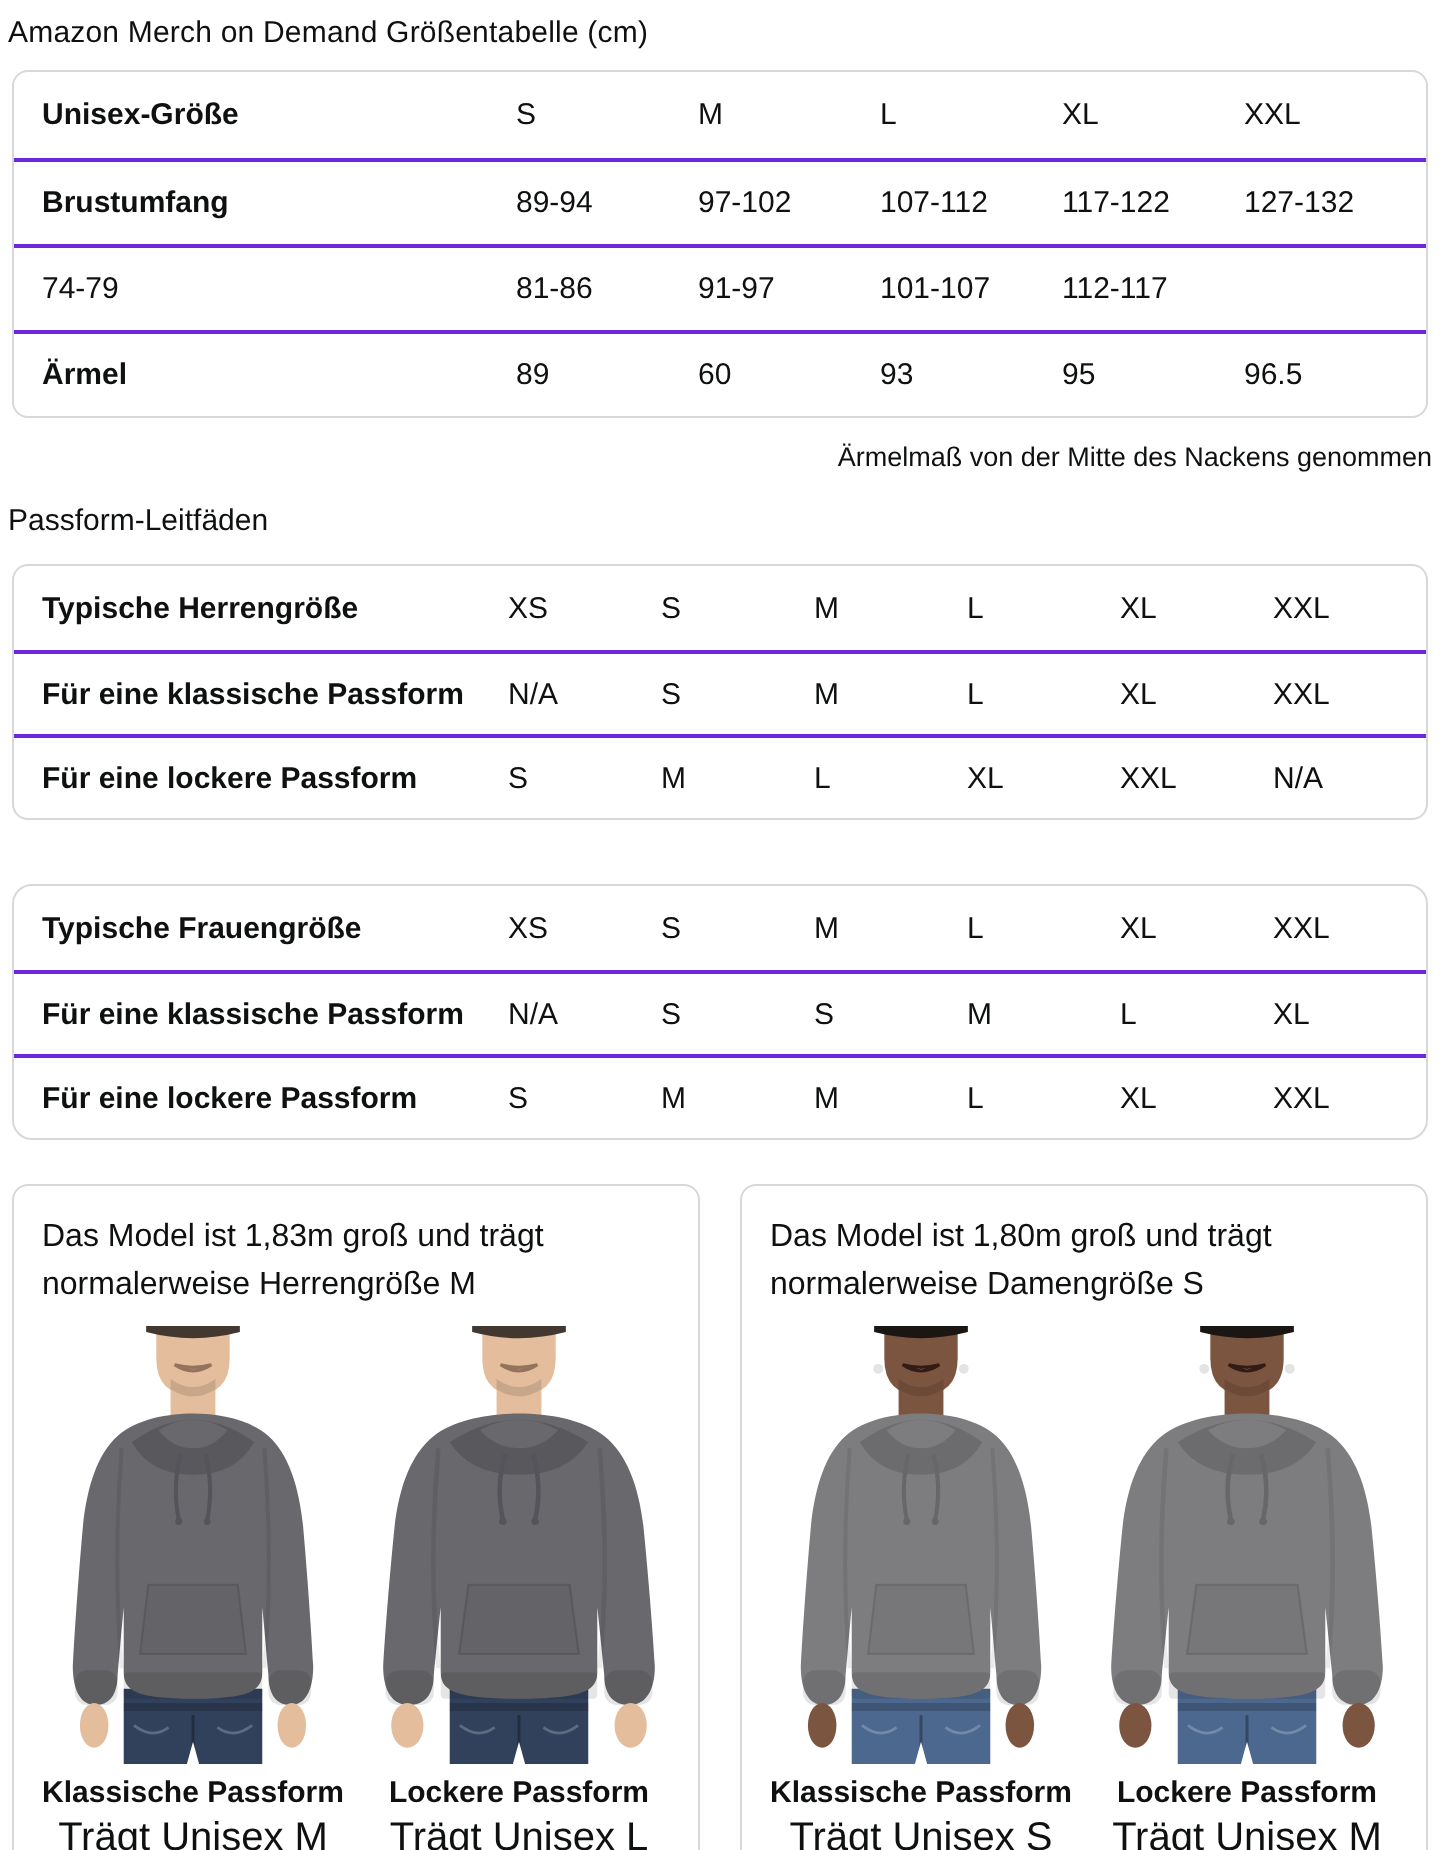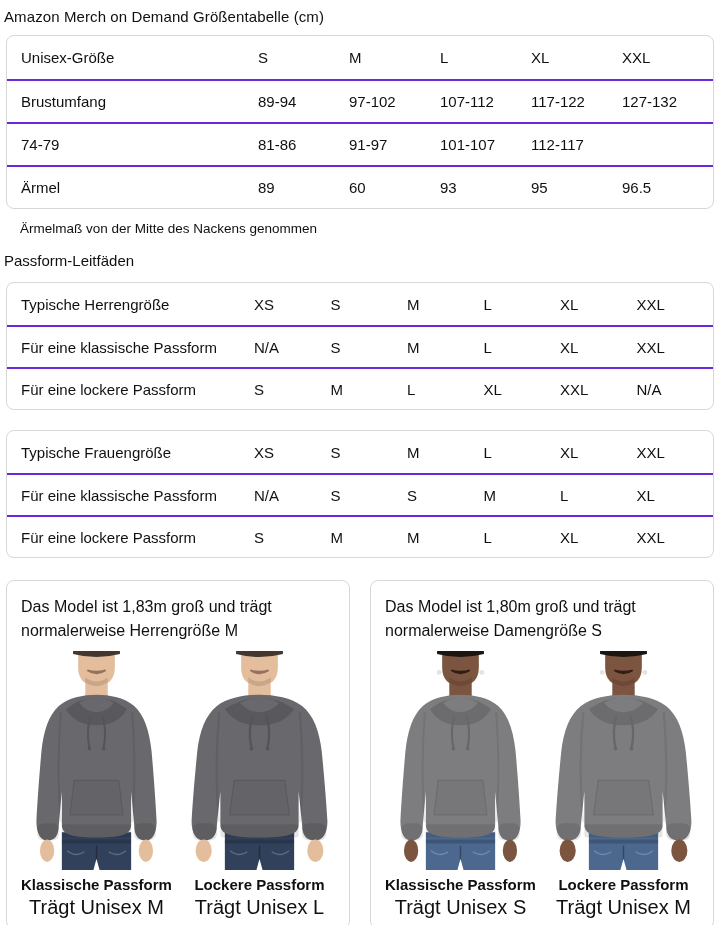--- a/index.html
+++ b/index.html
@@ -28,32 +28,33 @@
   .trow {
     display: grid;
     align-items: center;
     min-height: 43px;
     padding-left: 14px;
     font-size: 15px;
   }
   .trow + .trow { border-top: 2px solid #6d28d9; }
   .t5 { grid-template-columns: 237px 1fr 1fr 1fr 1fr 1fr; }
   .t6 { grid-template-columns: 233px 1fr 1fr 1fr 1fr 1fr 1fr; min-height: 42px; }
-  .lbl { font-weight: 400; }
+  .lbl { font-weight: 700; }
   .val { font-weight: 400; }
 
   p.footnote {
     font-size: 13.5px; color: #0f1111;
-    margin: 12px 4px 0 20px;
+    margin: 12px 4px 0 4px;
+    text-align: right;
   }
   h2.section-heading {
     font-size: 15px; font-weight: 400;
     margin: 16px 4px 13px 4px;
   }
-  .tbl.gap-above { margin-top: 20px; }
+  .tbl.gap-above { margin-top: 32px; border-radius: 10px; }
 
   .cards {
     display: flex; gap: 20px;
     margin: 22px 6px 0 6px;
   }
   .card {
     flex: 1;
     border: 1px solid #d5d9d9;
     border-radius: 8px;
     background: #fff;

